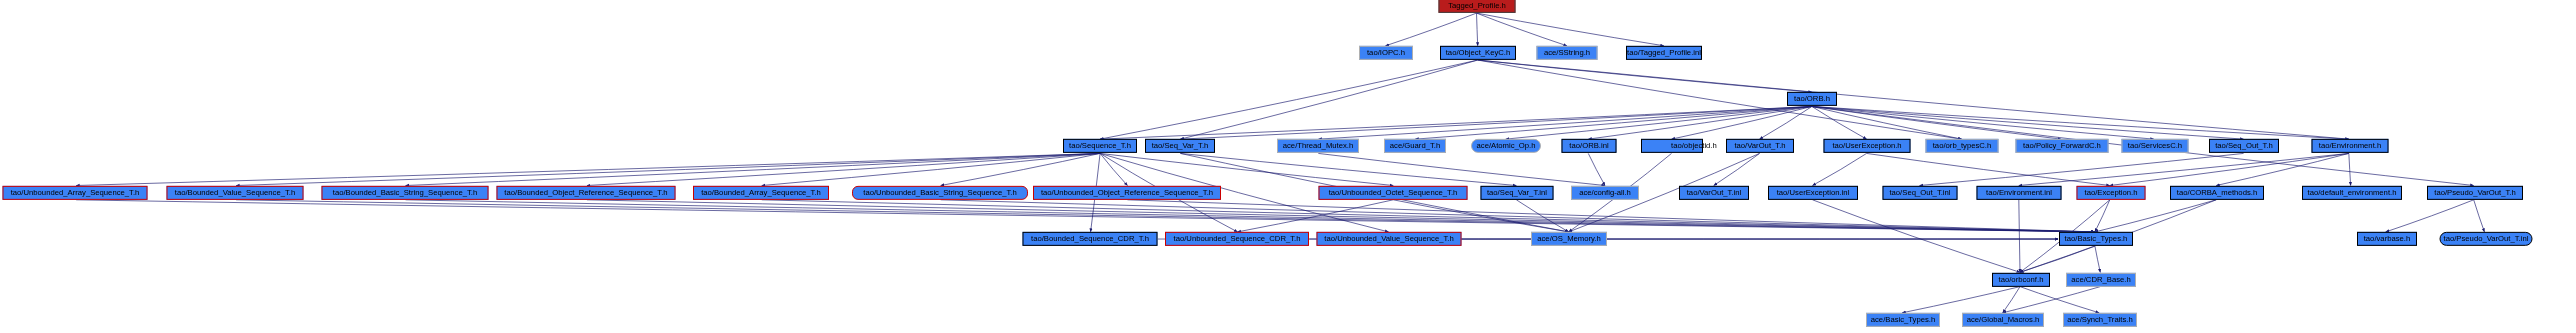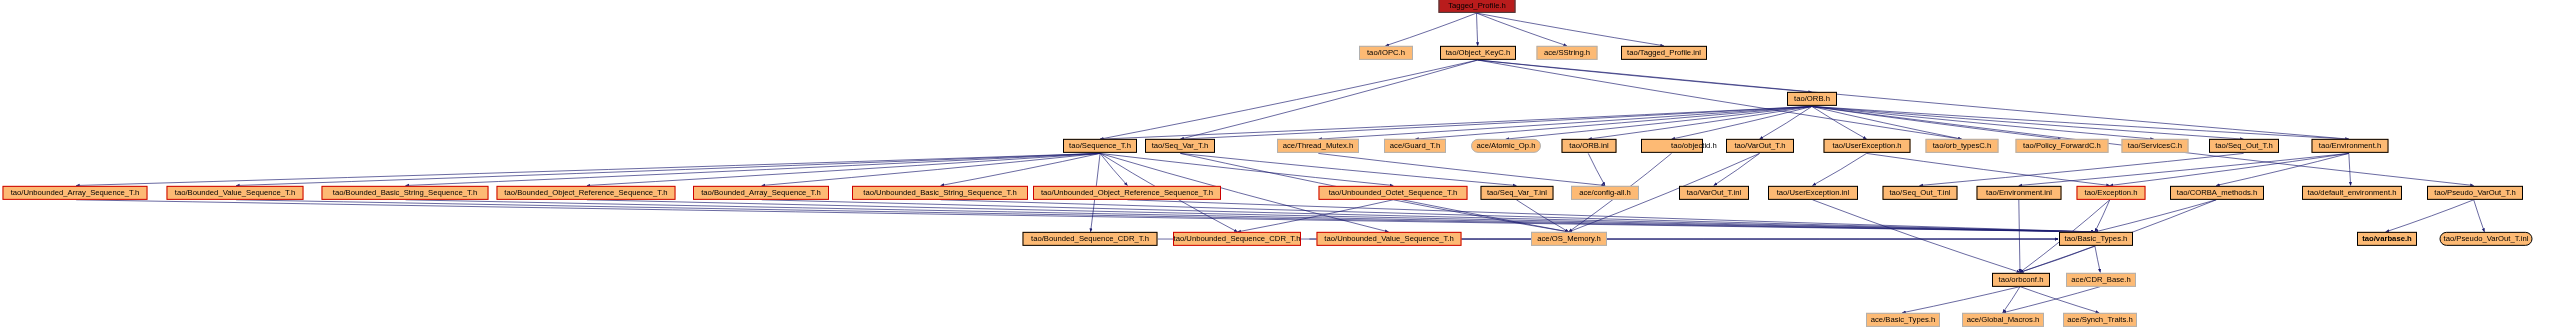--- a/index.html
+++ b/index.html
@@ -24,21 +24,21 @@
     pointer-events: none;
   }
   .node {
     position: absolute;
     box-sizing: border-box;
     display: flex;
     align-items: center;
     justify-content: center;
     height: 14.3px;
     border: 0.6px solid #000000;
-    background: #fdba74;
+    background: #3b82f6;
     color: #000000;
     font-size: 7.7px;
     line-height: 1;
     white-space: nowrap;
     padding: 0 4.2px;
     transform: translate(-50%, -50%);
   }
   .node.root {
     background: #b91c1c;
     border-color: #404040;
@@ -134,60 +134,60 @@
       <path d="M 1279 336 Q 2310.32 363 3521 390" fill="none" stroke="#1a1a6e" stroke-width="1.1" marker-end="url(#arrow)"></path>
       <path d="M 1580 336 Q 2472.86 363 3521 390" fill="none" stroke="#1a1a6e" stroke-width="1.1" marker-end="url(#arrow)"></path>
       <path d="M 1894 336 Q 2642.42 363 3521 390" fill="none" stroke="#1a1a6e" stroke-width="1.1" marker-end="url(#arrow)"></path>
       <path d="M 3046 336 Q 3206.54 397 3395 458" fill="none" stroke="#1a1a6e" stroke-width="1.1" marker-end="url(#arrow)"></path>
       <path d="M 3393 336 Q 3393.92 397 3395 458" fill="none" stroke="#1a1a6e" stroke-width="1.1" marker-end="url(#arrow)"></path>
     </svg>
 <div class="node root" style="left: 1477px; top: 6px; width: 77px;">Tagged_Profile.h</div>
     <div class="node grey" style="left: 1386px; top: 53px; width: 54px;">tao/IOPC.h</div>
     <div class="node" style="left: 1478px; top: 53px; width: 76px;">tao/Object_KeyC.h</div>
     <div class="node grey" style="left: 1567px; top: 53px; width: 61px;">ace/SString.h</div>
-    <div class="node" style="left: 1664px; top: 53px; width: 86px;">tao/Tagged_Profile.inl</div>
+    <div class="node" style="left: 1664px; top: 53px; width: 76px;">tao/Tagged_Profile.inl</div>
     <div class="node" style="left: 1812px; top: 99px; width: 50px;">tao/ORB.h</div>
     <div class="node" style="left: 1100px; top: 146px; width: 74px;">tao/Sequence_T.h</div>
     <div class="node" style="left: 1180px; top: 146px; width: 70px;">tao/Seq_Var_T.h</div>
     <div class="node grey" style="left: 1318px; top: 146px; width: 82px;">ace/Thread_Mutex.h</div>
     <div class="node grey" style="left: 1415px; top: 146px; width: 62px;">ace/Guard_T.h</div>
     <div class="node grey" style="left: 1506px; top: 146px; width: 70px; border-radius: 7px;">ace/Atomic_Op.h</div>
     <div class="node" style="left: 1589px; top: 146px; width: 55px;">tao/ORB.inl</div>
     <div class="node" style="left: 1672px; top: 146px; width: 62px; padding-left: 48px;">tao/objectid.h</div>
     <div class="node" style="left: 1760px; top: 146px; width: 68px; text-align: center;">tao/VarOut_T.h</div>
     <div class="node" style="left: 1867px; top: 146px; width: 87px;">tao/UserException.h</div>
     <div class="node grey" style="left: 1962px; top: 146px; width: 73px;">tao/orb_typesC.h</div>
     <div class="node grey" style="left: 2062px; top: 146px; width: 93px;">tao/Policy_ForwardC.h</div>
     <div class="node grey" style="left: 2155px; top: 146px; width: 67px;">tao/ServicesC.h</div>
     <div class="node" style="left: 2244px; top: 146px; width: 70px;">tao/Seq_Out_T.h</div>
     <div class="node" style="left: 2350px; top: 146px; width: 77px;">tao/Environment.h</div>
     <div class="node red" style="left: 75px; top: 193px; width: 145px;">tao/Unbounded_Array_Sequence_T.h</div>
     <div class="node red" style="left: 235px; top: 193px; width: 137px;">tao/Bounded_Value_Sequence_T.h</div>
     <div class="node red" style="left: 405px; top: 193px; width: 167px;">tao/Bounded_Basic_String_Sequence_T.h</div>
     <div class="node red" style="left: 586px; top: 193px; width: 179px;">tao/Bounded_Object_Reference_Sequence_T.h</div>
     <div class="node red" style="left: 761px; top: 193px; width: 136px;">tao/Bounded_Array_Sequence_T.h</div>
-    <div class="node red" style="left: 940px; top: 193px; width: 176px;">tao/Unbounded_Basic_String_Sequence_T.h</div>
+    <div class="node red" style="left: 940px; top: 193px; width: 176px; border-radius: 6px;">tao/Unbounded_Basic_String_Sequence_T.h</div>
     <div class="node red" style="left: 1127px; top: 193px; width: 188px;">tao/Unbounded_Object_Reference_Sequence_T.h</div>
     <div class="node red" style="left: 1393px; top: 193px; width: 149px;">tao/Unbounded_Octet_Sequence_T.h</div>
     <div class="node" style="left: 1517px; top: 193px; width: 73px;">tao/Seq_Var_T.inl</div>
     <div class="node grey" style="left: 1605px; top: 193px; width: 68px;">ace/config-all.h</div>
     <div class="node" style="left: 1714px; top: 193px; width: 70px;">tao/VarOut_T.inl</div>
     <div class="node" style="left: 1813px; top: 193px; width: 90px;">tao/UserException.inl</div>
     <div class="node" style="left: 1920px; top: 193px; width: 75px;">tao/Seq_Out_T.inl</div>
     <div class="node" style="left: 2019px; top: 193px; width: 85px;">tao/Environment.inl</div>
     <div class="node red" style="left: 2111px; top: 193px; width: 69px;">tao/Exception.h</div>
     <div class="node" style="left: 2217px; top: 193px; width: 94px;">tao/CORBA_methods.h</div>
     <div class="node" style="left: 2352px; top: 193px; width: 100px;">tao/default_environment.h</div>
     <div class="node" style="left: 2475px; top: 193px; width: 96px;">tao/Pseudo_VarOut_T.h</div>
     <div class="node" style="left: 1090px; top: 239px; width: 135px;">tao/Bounded_Sequence_CDR_T.h</div>
-    <div class="node red" style="left: 1237px; top: 239px; width: 128px;">tao/Unbounded_Sequence_CDR_T.h</div>
+    <div class="node red" style="left: 1237px; top: 239px; width: 144px;">tao/Unbounded_Sequence_CDR_T.h</div>
     <div class="node red" style="left: 1389px; top: 239px; width: 145px;">tao/Unbounded_Value_Sequence_T.h</div>
     <div class="node grey" style="left: 1569px; top: 239px; width: 76px;">ace/OS_Memory.h</div>
     <div class="node" style="left: 2096px; top: 239px; width: 74px;">tao/Basic_Types.h</div>
-    <div class="node" style="left: 2387px; top: 239px; width: 60px; font-weight: bold;">tao/varbase.h</div>
+    <div class="node" style="left: 2387px; top: 239px; width: 60px;">tao/varbase.h</div>
     <div class="node" style="left: 2486px; top: 239px; width: 93px; border-radius: 7px;">tao/Pseudo_VarOut_T.inl</div>
     <div class="node" style="left: 2021px; top: 280px; width: 58px;">tao/orbconf.h</div>
     <div class="node grey" style="left: 2101px; top: 280px; width: 70px;">ace/CDR_Base.h</div>
     <div class="node grey" style="left: 1903px; top: 320px; width: 74px;">ace/Basic_Types.h</div>
     <div class="node grey" style="left: 2003px; top: 320px; width: 82px;">ace/Global_Macros.h</div>
     <div class="node grey" style="left: 2100px; top: 320px; width: 74px;">ace/Synch_Traits.h</div>
   </div>
 
 
 </body></html>

